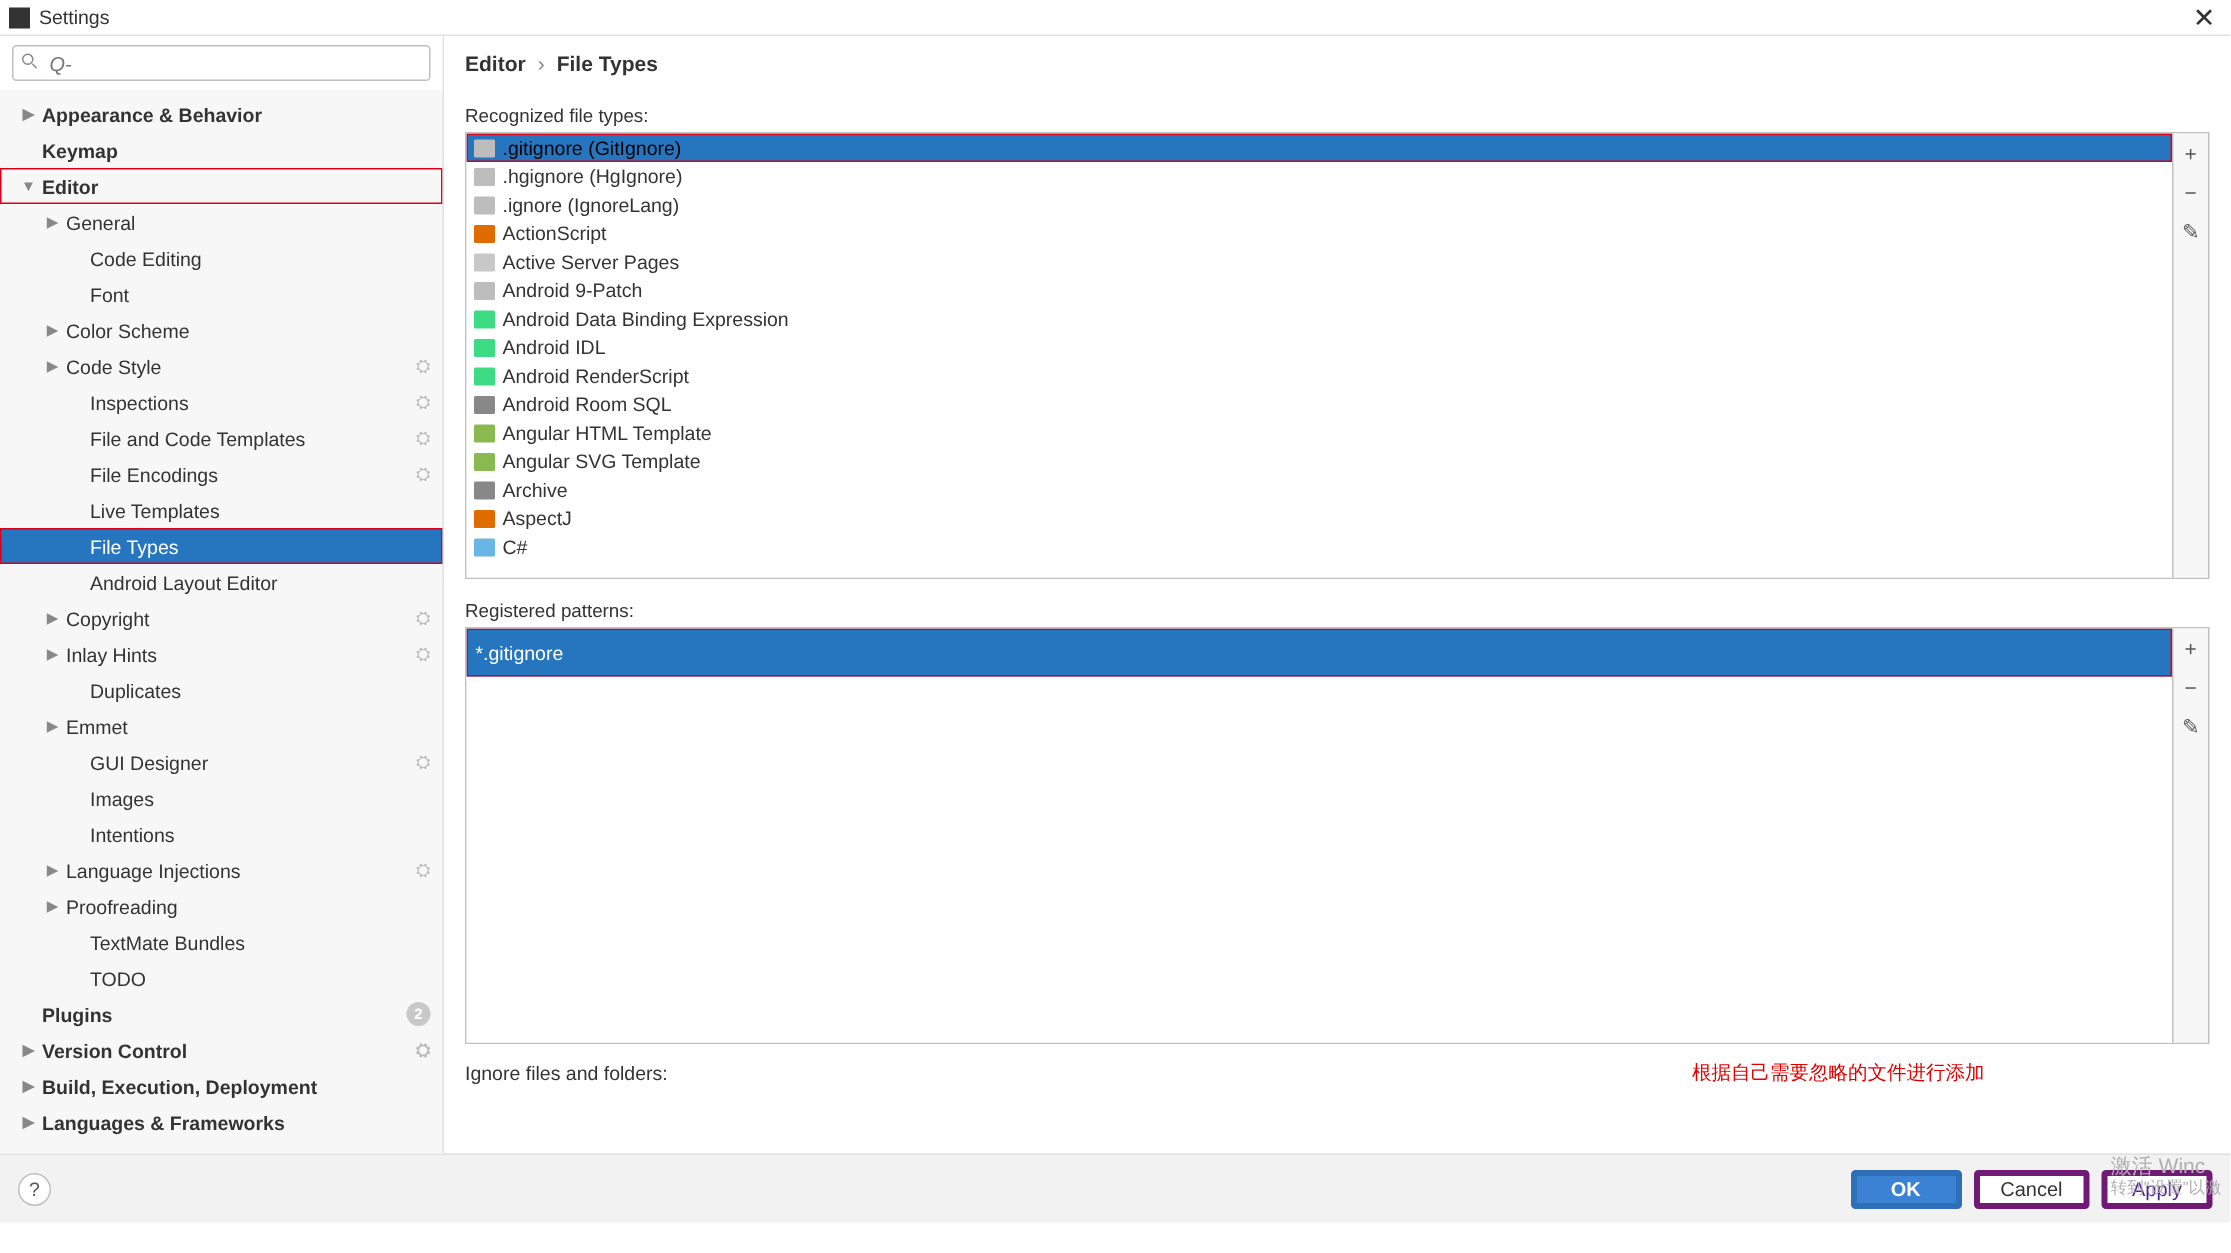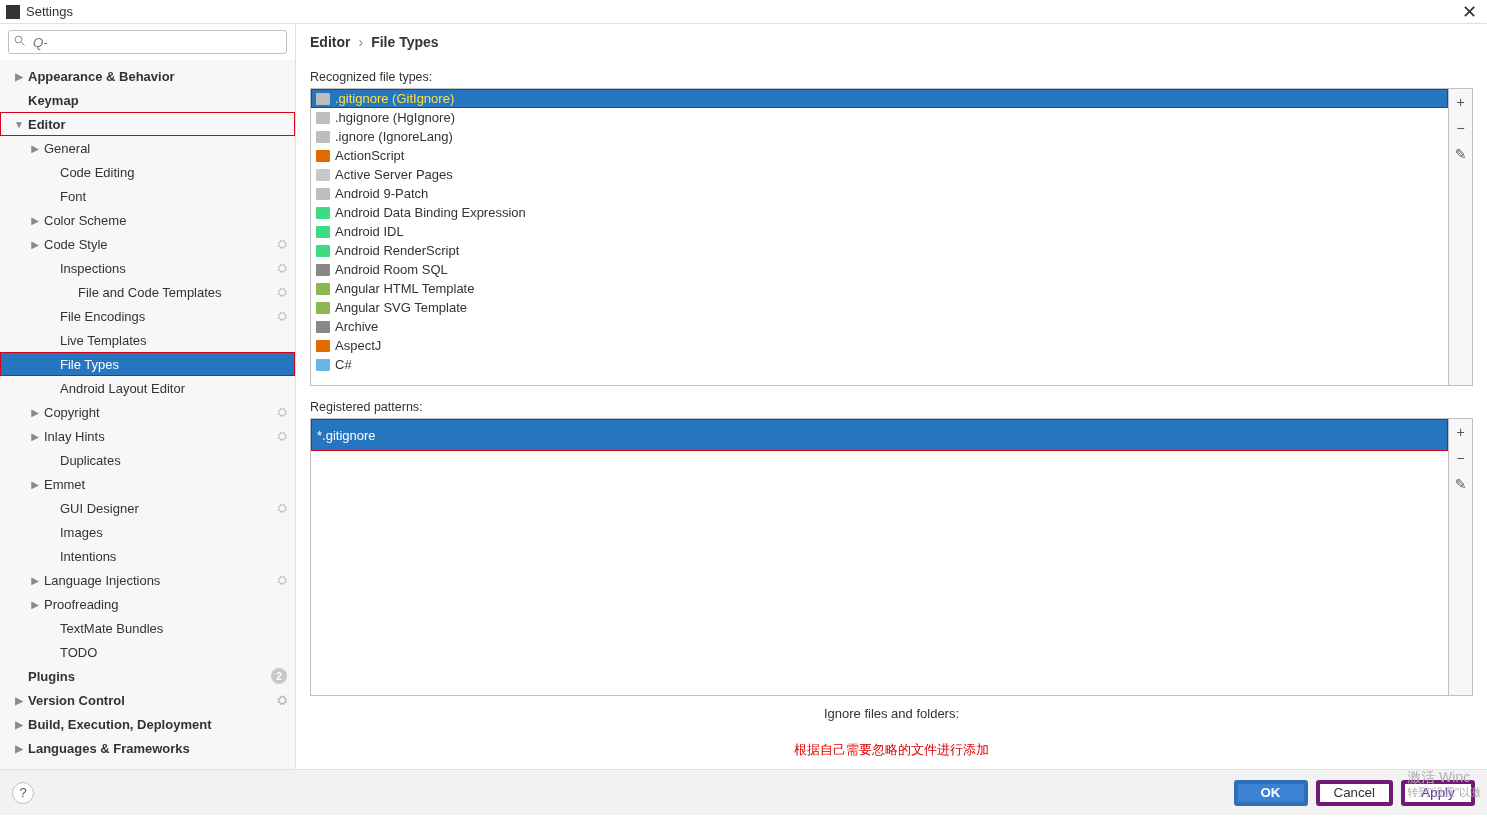--- a/index.html
+++ b/index.html
@@ -25,29 +25,29 @@
   .tnode .gear { color: #bbb; margin-left: 4px; font-size: 12px; }
   .tnode .badge { background: #c8c8c8; color: #fff; border-radius: 8px; min-width:16px; height:16px; display:inline-flex; align-items:center; justify-content:center; font-size:10px; padding:0 4px;}
   .redbox { outline: 1.5px solid #d9001b; outline-offset: -1px; }
   .main { flex: 1; display: flex; flex-direction: column; padding: 6px 14px 6px 14px; overflow:hidden;}
   .breadcrumb { font-size: 14px; font-weight: bold; padding: 4px 0 14px 0; display:flex; align-items:center; gap:8px;}
   .breadcrumb .sep { color: #888; font-weight:normal;}
   .sect-label { font-size: 12.5px; padding: 6px 0 4px 0; }
   .list-wrap { display:flex; border:1px solid #c0c0c0; }
   .filetype-list { flex:1; height: 296px; overflow-y: scroll; background:#fff; }
   .ft-row { height: 19px; display:flex; align-items:center; padding: 0 4px; cursor:pointer; }
-  .ft-row.sel { background:#2675BF; color:#fde047; }
+  .ft-row.sel { background:#2675BF; color:#000000; }
   .ft-row .ico { width:16px; height:14px; margin-right:4px; display:inline-flex; align-items:center; justify-content:center; font-size:10px; }
   .side-btns { width:24px; display:flex; flex-direction:column; border-left:1px solid #c0c0c0; background:#f7f7f7;}
   .side-btns .sbtn { height:26px; display:flex; align-items:center; justify-content:center; color:#555; cursor:pointer; font-size:14px;}
   .patterns-area { display:flex; border:1px solid #c0c0c0; }
   .patterns-list { flex:1; height:276px; background:#fff; overflow:auto;}
   .pt-row { height:18px; display:flex; align-items:center; padding:16px 6px; cursor:pointer; }
   .pt-row.sel { background:#2675BF; color:#fff; }
-  .ignore-row { display:flex; align-items:center; gap:10px; padding-top:10px;flex-direction:column; }
+  .ignore-row { display:flex; align-items:center; gap:10px; padding-top:10px; }
   .ignore-input { width:100%; height:24px; border:1px solid #c0c0c0; padding:0 6px; margin-top:4px;}
   .redtext { color:#e10000; font-size:13px; }
   .footer { height:46px; border-top:1px solid #e0e0e0; display:flex; align-items:center; padding:0 12px; background:#f2f2f2;}
   .help-btn { width:22px; height:22px; border:1px solid #c0c0c0; border-radius:11px; display:flex; align-items:center; justify-content:center; color:#555; cursor:pointer; background:#fff;}
   .footer .spacer { flex:1; }
   .btn { height:26px; min-width:74px; border:4px solid #701a75; background:#fff; border-radius:3px; padding:0 14px; margin-left:8px; cursor:pointer; color:#333; }
   .btn.primary { background:#3b82d4; border-color:#2f6fb8; color:#fff; font-weight:bold;}
   .btn.disabled { color:#4c1d95; }
   .watermark { position:absolute; right:6px; bottom:36px; color:#b0b0b0; font-size:14px; text-align:left; pointer-events:none; line-height:1.2;margin-left:40px;}
   .watermark .l2 { font-size:11px; }
@@ -113,21 +113,21 @@
         <div class="tnode lvl1" style="font-weight: normal;">
           <span class="arrow">▶</span>
           <span class="lbl">Code Style</span>
           <span class="gear">⛭</span>
         </div>
         <div class="tnode lvl1" style="padding-left: 46px; font-weight: normal;">
           <span class="arrow"></span>
           <span class="lbl">Inspections</span>
           <span class="gear">⛭</span>
         </div>
-        <div class="tnode lvl1" style="padding-left: 64px; font-weight: normal;">
+        <div class="tnode lvl1" style="padding-left: 46px; font-weight: normal;">
           <span class="arrow"></span>
           <span class="lbl">File and Code Templates</span>
           <span class="gear">⛭</span>
         </div>
         <div class="tnode lvl1" style="padding-left: 46px; font-weight: normal;">
           <span class="arrow"></span>
           <span class="lbl">File Encodings</span>
           <span class="gear">⛭</span>
         </div>
         <div class="tnode lvl1" style="padding-left: 46px; font-weight: normal;">

